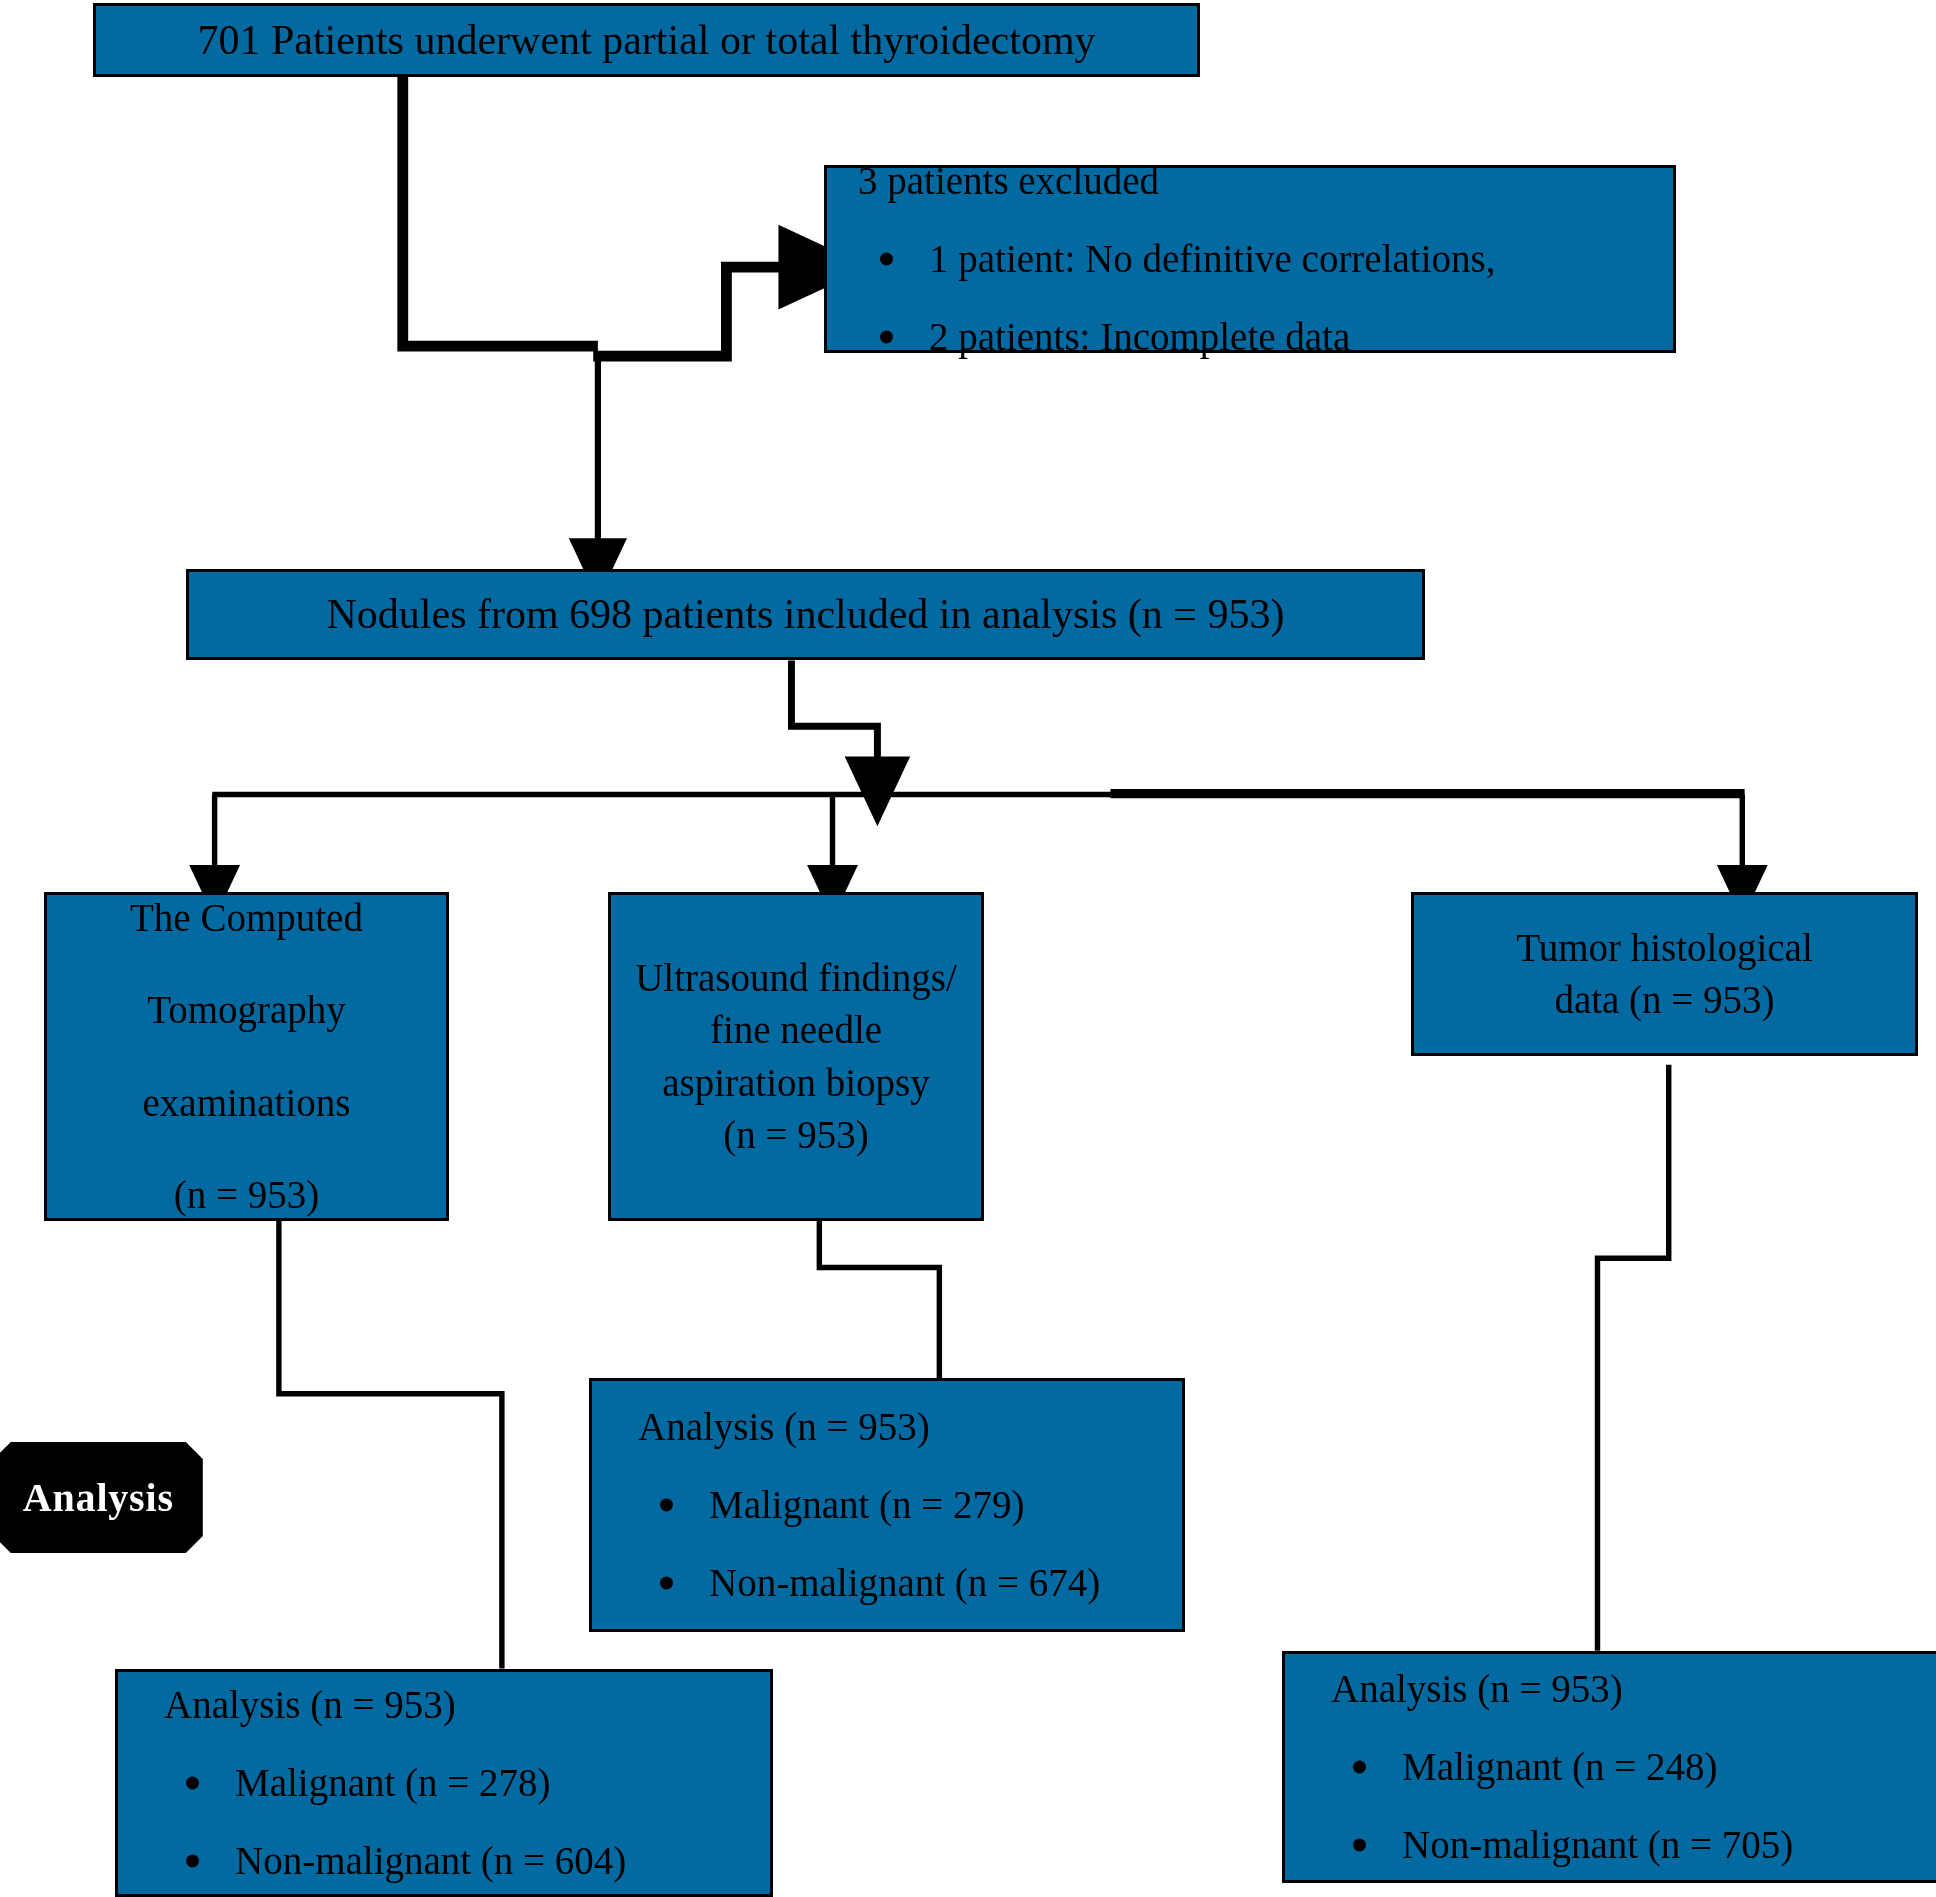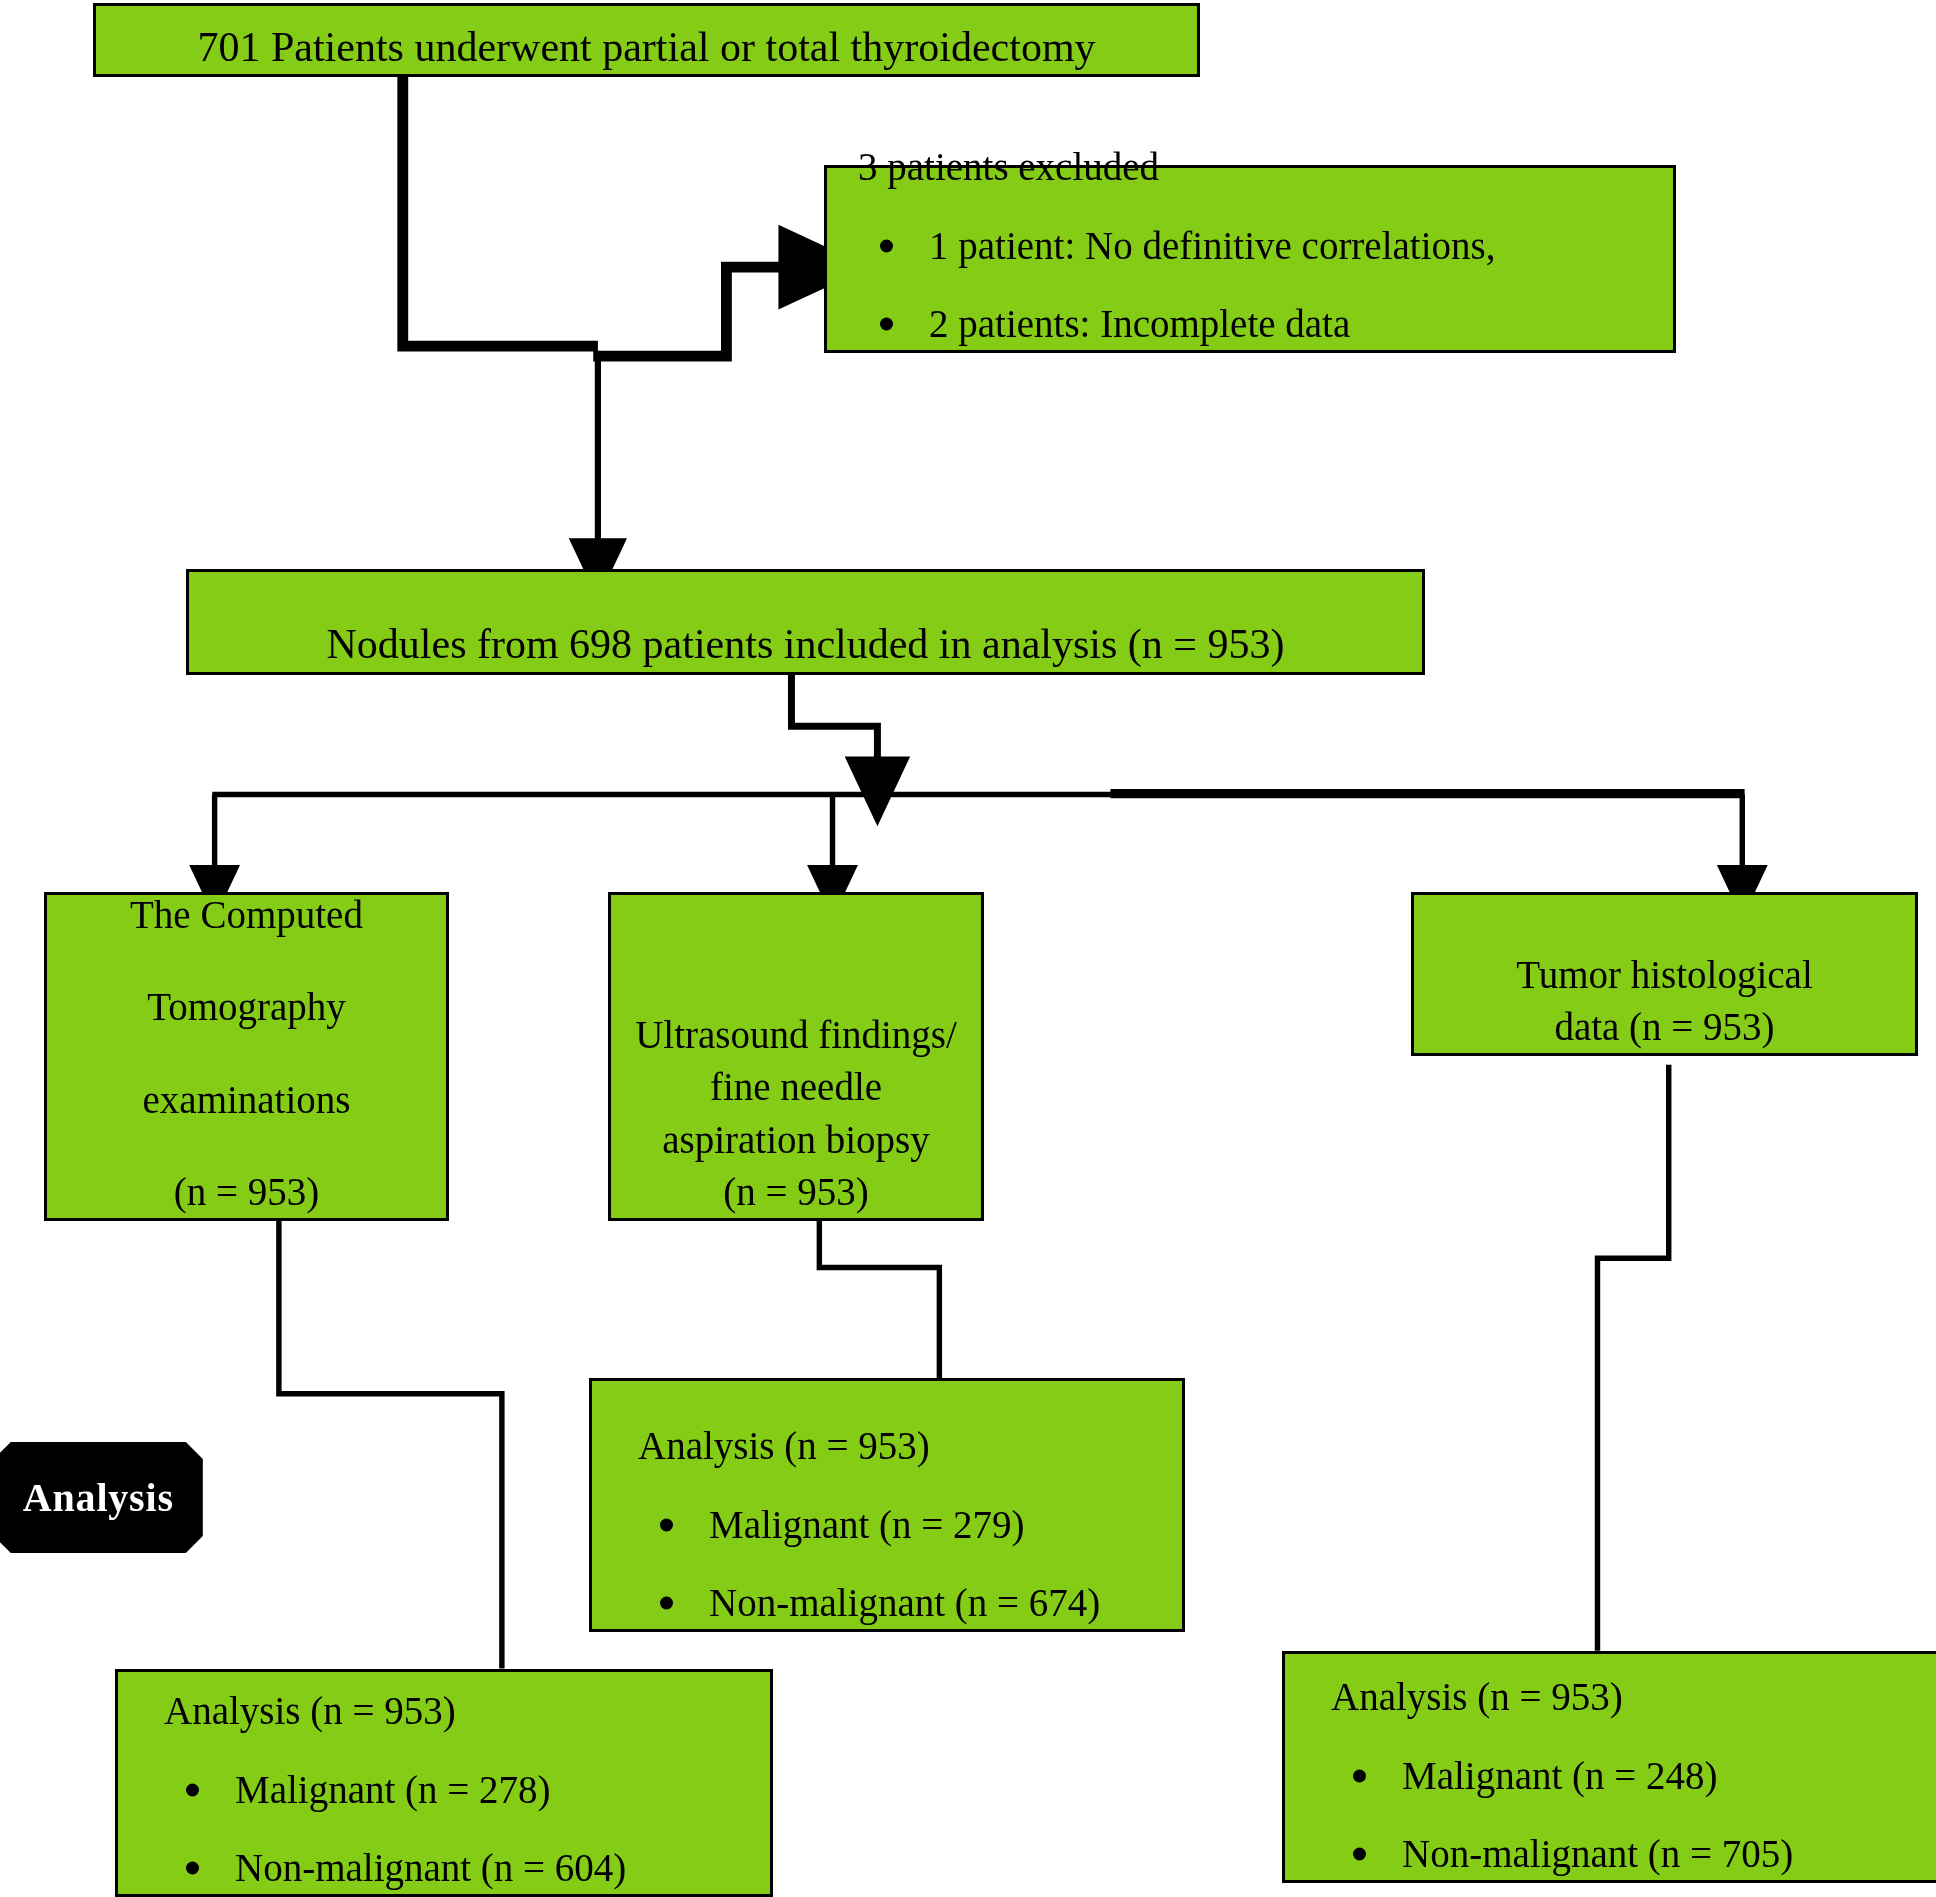--- a/index.html
+++ b/index.html
@@ -23,25 +23,25 @@
     position: absolute;
     left: 0;
     top: 0;
     width: 1936px;
     height: 1897px;
     pointer-events: none;
   }
   .node {
     position: absolute;
     box-sizing: border-box;
-    background: #84cc16;
+    background: #0369a1;
     border: 3.9px solid #000000;
     display: flex;
     flex-direction: column;
-    justify-content: flex-end;
+    justify-content: center;
   }
   .node-center {
     align-items: center;
     text-align: center;
   }
   .node-left {
     align-items: flex-start;
     text-align: left;
   }
   .title-line {
@@ -150,21 +150,21 @@
         <span class="bullet-dot"></span>
         <span>1 patient: No definitive correlations,</span>
       </li>
       <li>
         <span class="bullet-dot"></span>
         <span>2 patients: Incomplete data</span>
       </li>
     </ul>
   </div>
 
-  <div class="node node-center" style="left:186px; top:569px; width:1239px; height:106px;">
+  <div class="node node-center" style="left:186px; top:569px; width:1239px; height:91px;">
     <div class="title-line">Nodules from 698 patients included in analysis (n = 953)</div>
   </div>
 
   <div class="node node-center" style="left:44px; top:892px; width:405px; height:329px;gap:40px;">
     <div class="body-line">The Computed</div>
     <div class="body-line">Tomography</div>
     <div class="body-line">examinations</div>
     <div class="body-line">(n = 953)</div>
   </div>
 

